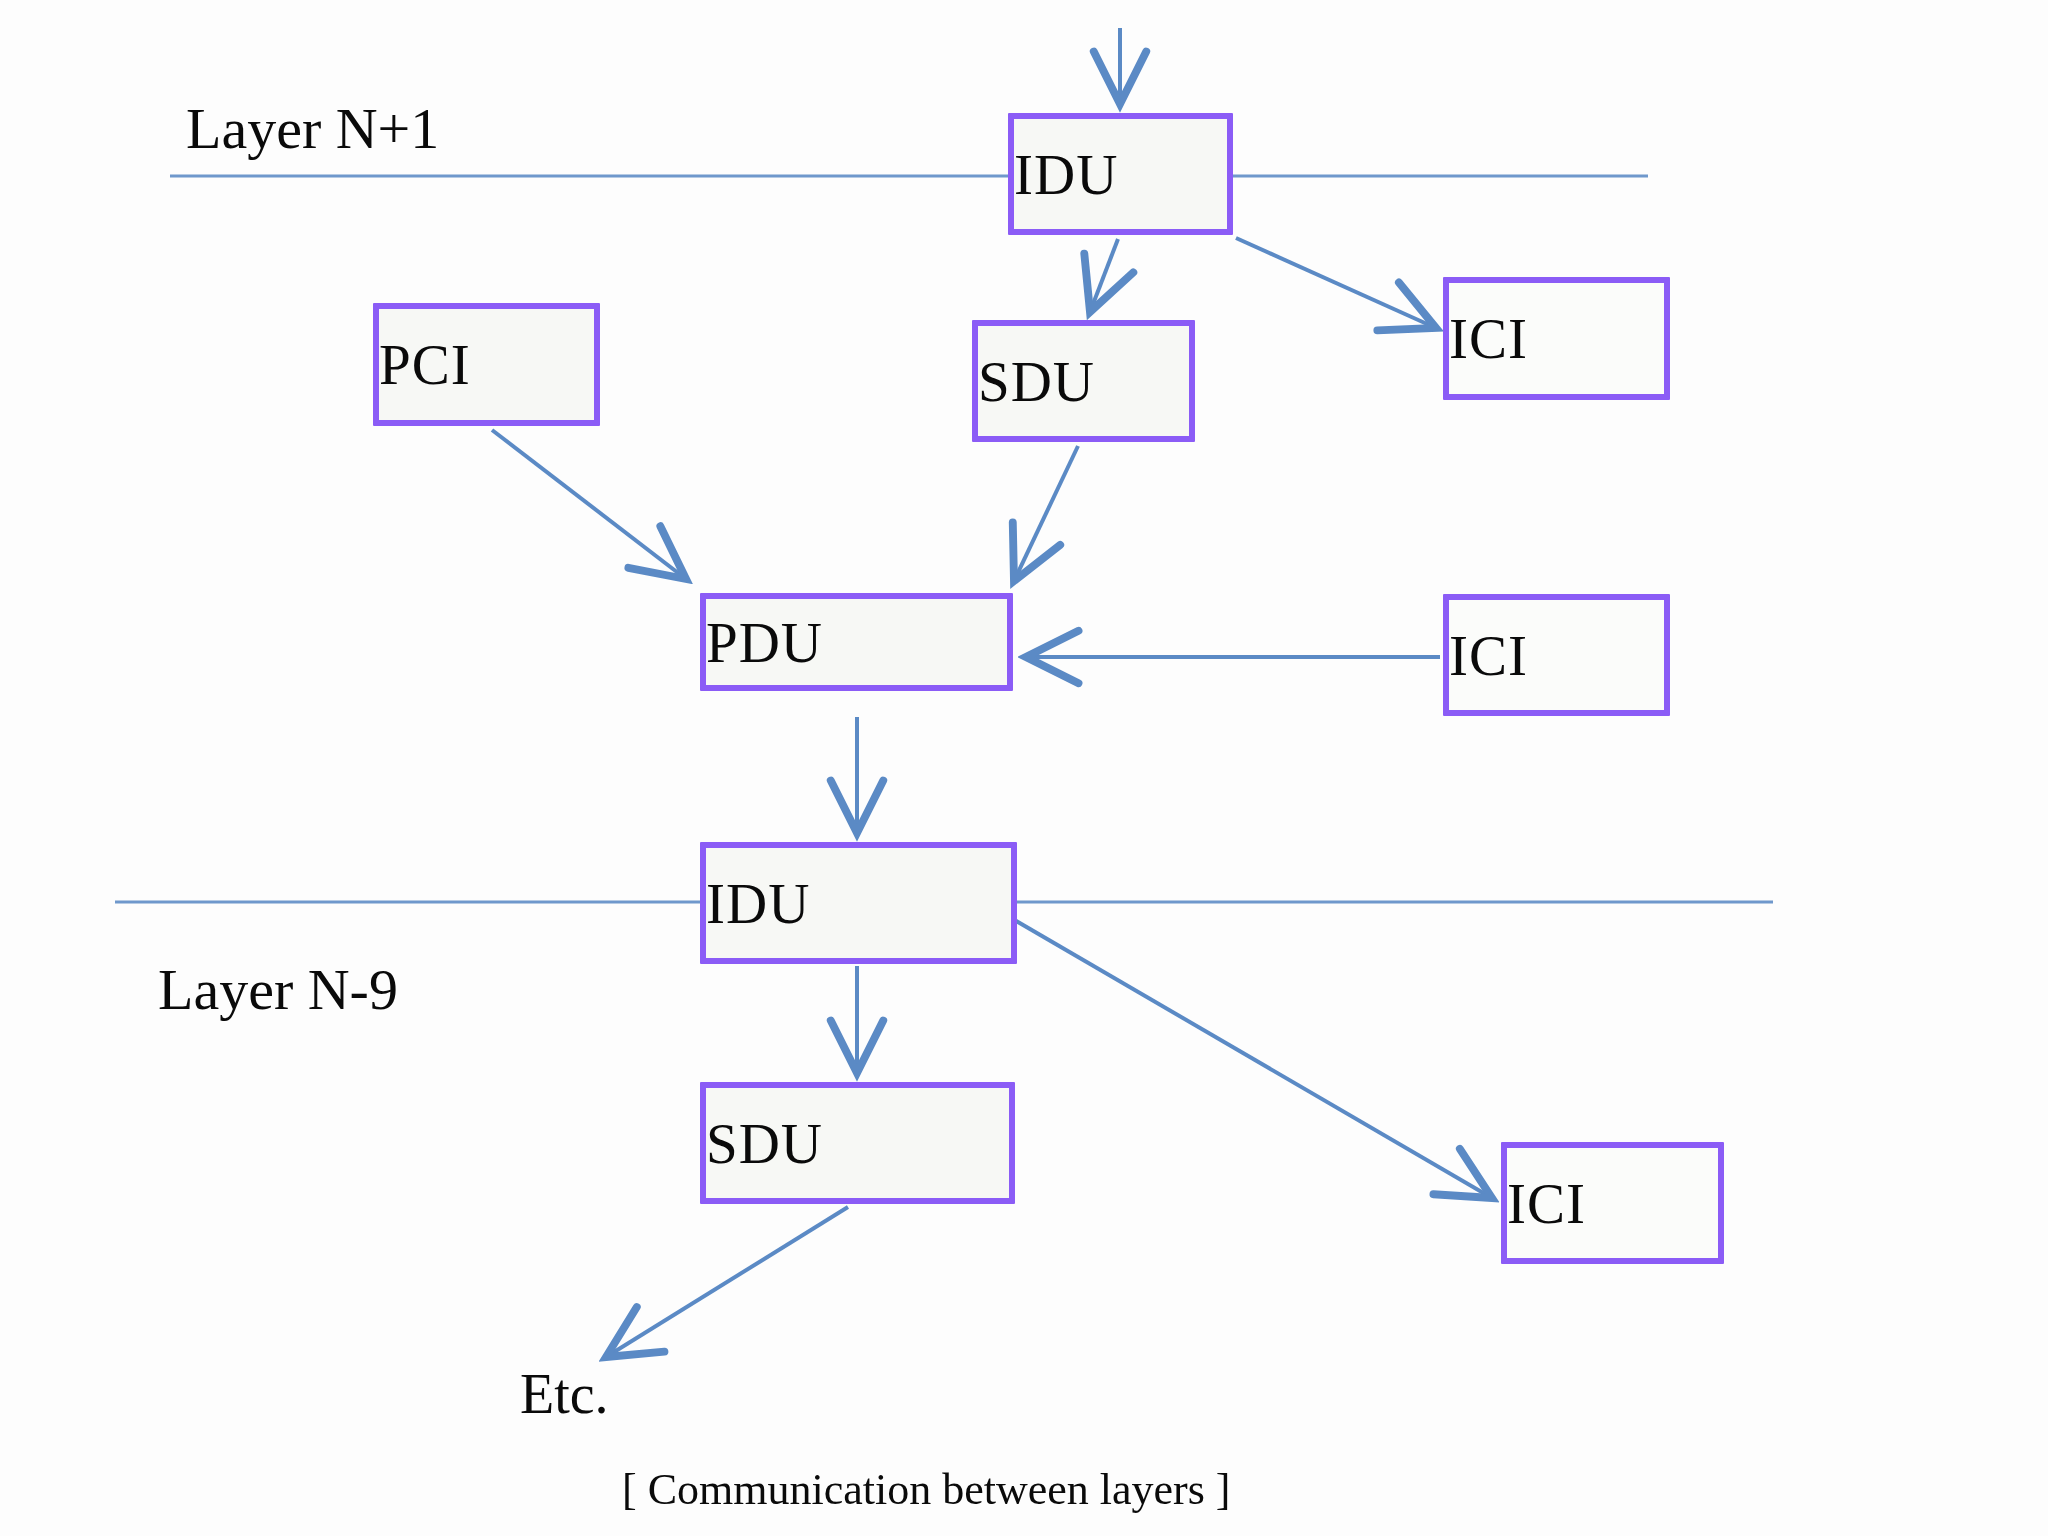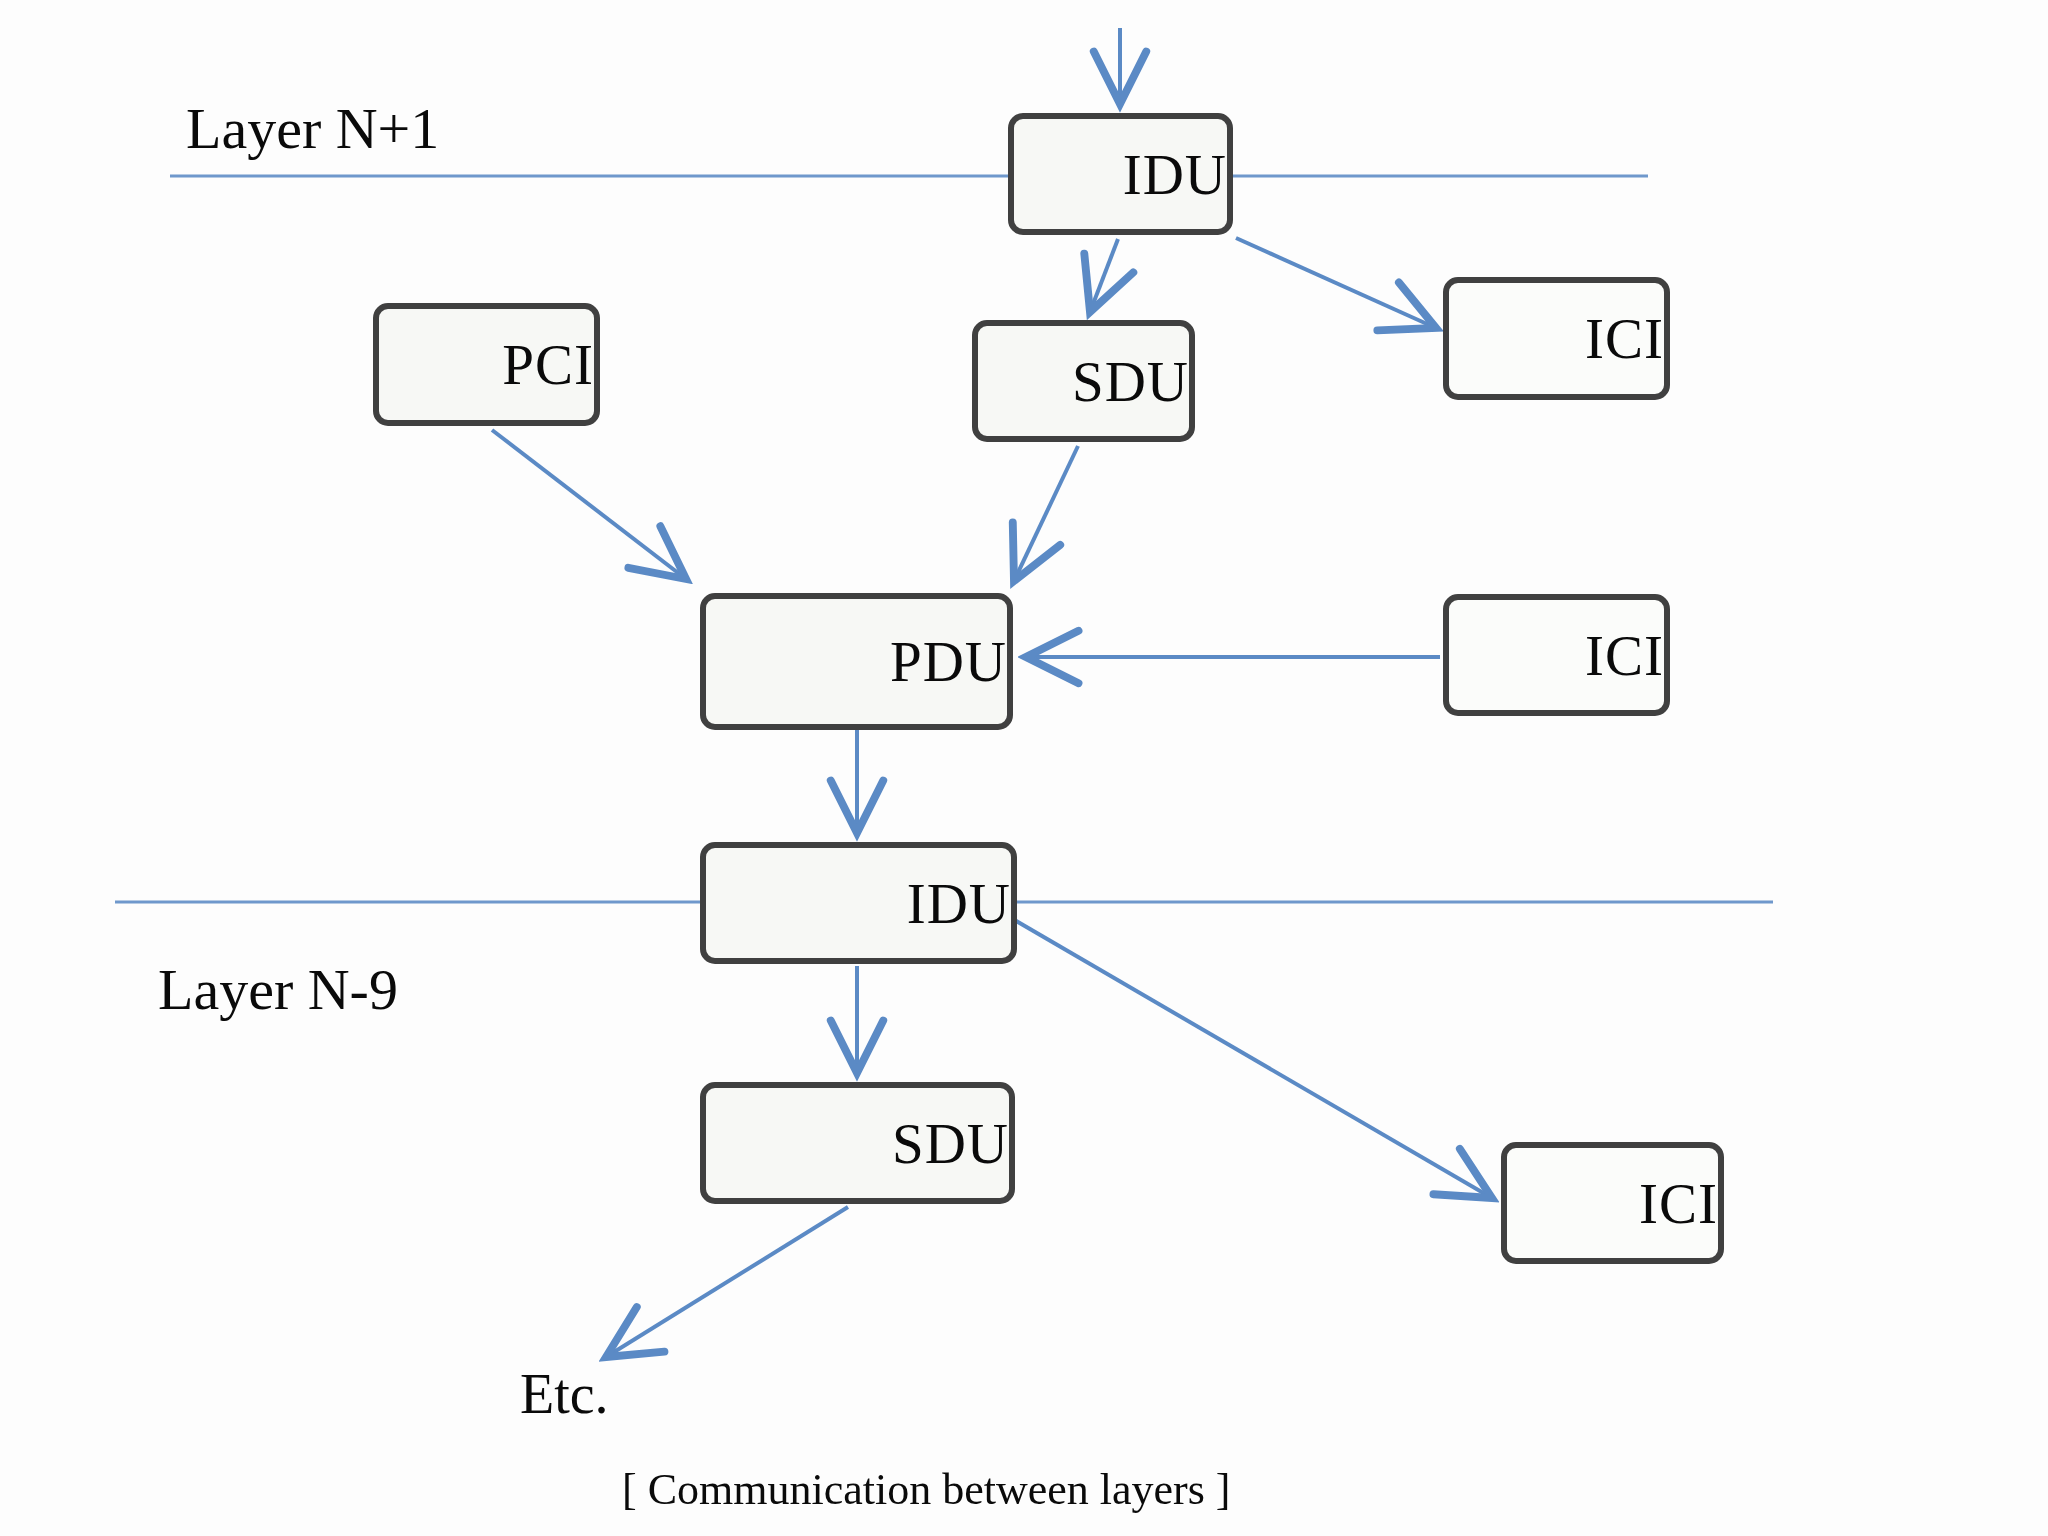--- a/index.html
+++ b/index.html
@@ -19,35 +19,35 @@
   svg.connectors{
     position:absolute;
     left:0; top:0;
     width:2048px;
     height:1536px;
     z-index:1;
   }
   .node{
     position:absolute;
     box-sizing:border-box;
-    border:6px solid #404040;
-    border-radius:15px;
+    border:6px solid #8b5cf6;
+    border-radius:1px;
     background:#f7f8f5;
     display:flex;
     align-items:center;
-    justify-content:flex-end;
+    justify-content:flex-start;
     font-size:57px;
     letter-spacing:1px;
     z-index:2;
   }
   .node-idu-top    { left:1008px; top:113px;  width:225px; height:122px; }
   .node-pci        { left:373px;  top:303px;  width:227px; height:123px; }
   .node-sdu-top    { left:972px;  top:320px;  width:223px; height:122px; }
   .node-ici-top    { left:1443px; top:277px;  width:227px; height:123px; background:#fbfcfa; }
-  .node-pdu        { left:700px;  top:593px;  width:313px; height:137px;padding-left:10px; }
+  .node-pdu        { left:700px;  top:593px;  width:313px; height:98px; }
   .node-ici-middle { left:1443px; top:594px;  width:227px; height:122px; background:#fbfcfa; }
   .node-idu-bottom { left:700px;  top:842px;  width:317px; height:122px; }
   .node-sdu-bottom { left:700px;  top:1082px; width:315px; height:122px; }
   .node-ici-bottom { left:1501px; top:1142px; width:223px; height:122px; background:#fbfcfa; }
   .text-label{
     position:absolute;
     z-index:2;
     font-size:58px;
     white-space:nowrap;
   }

